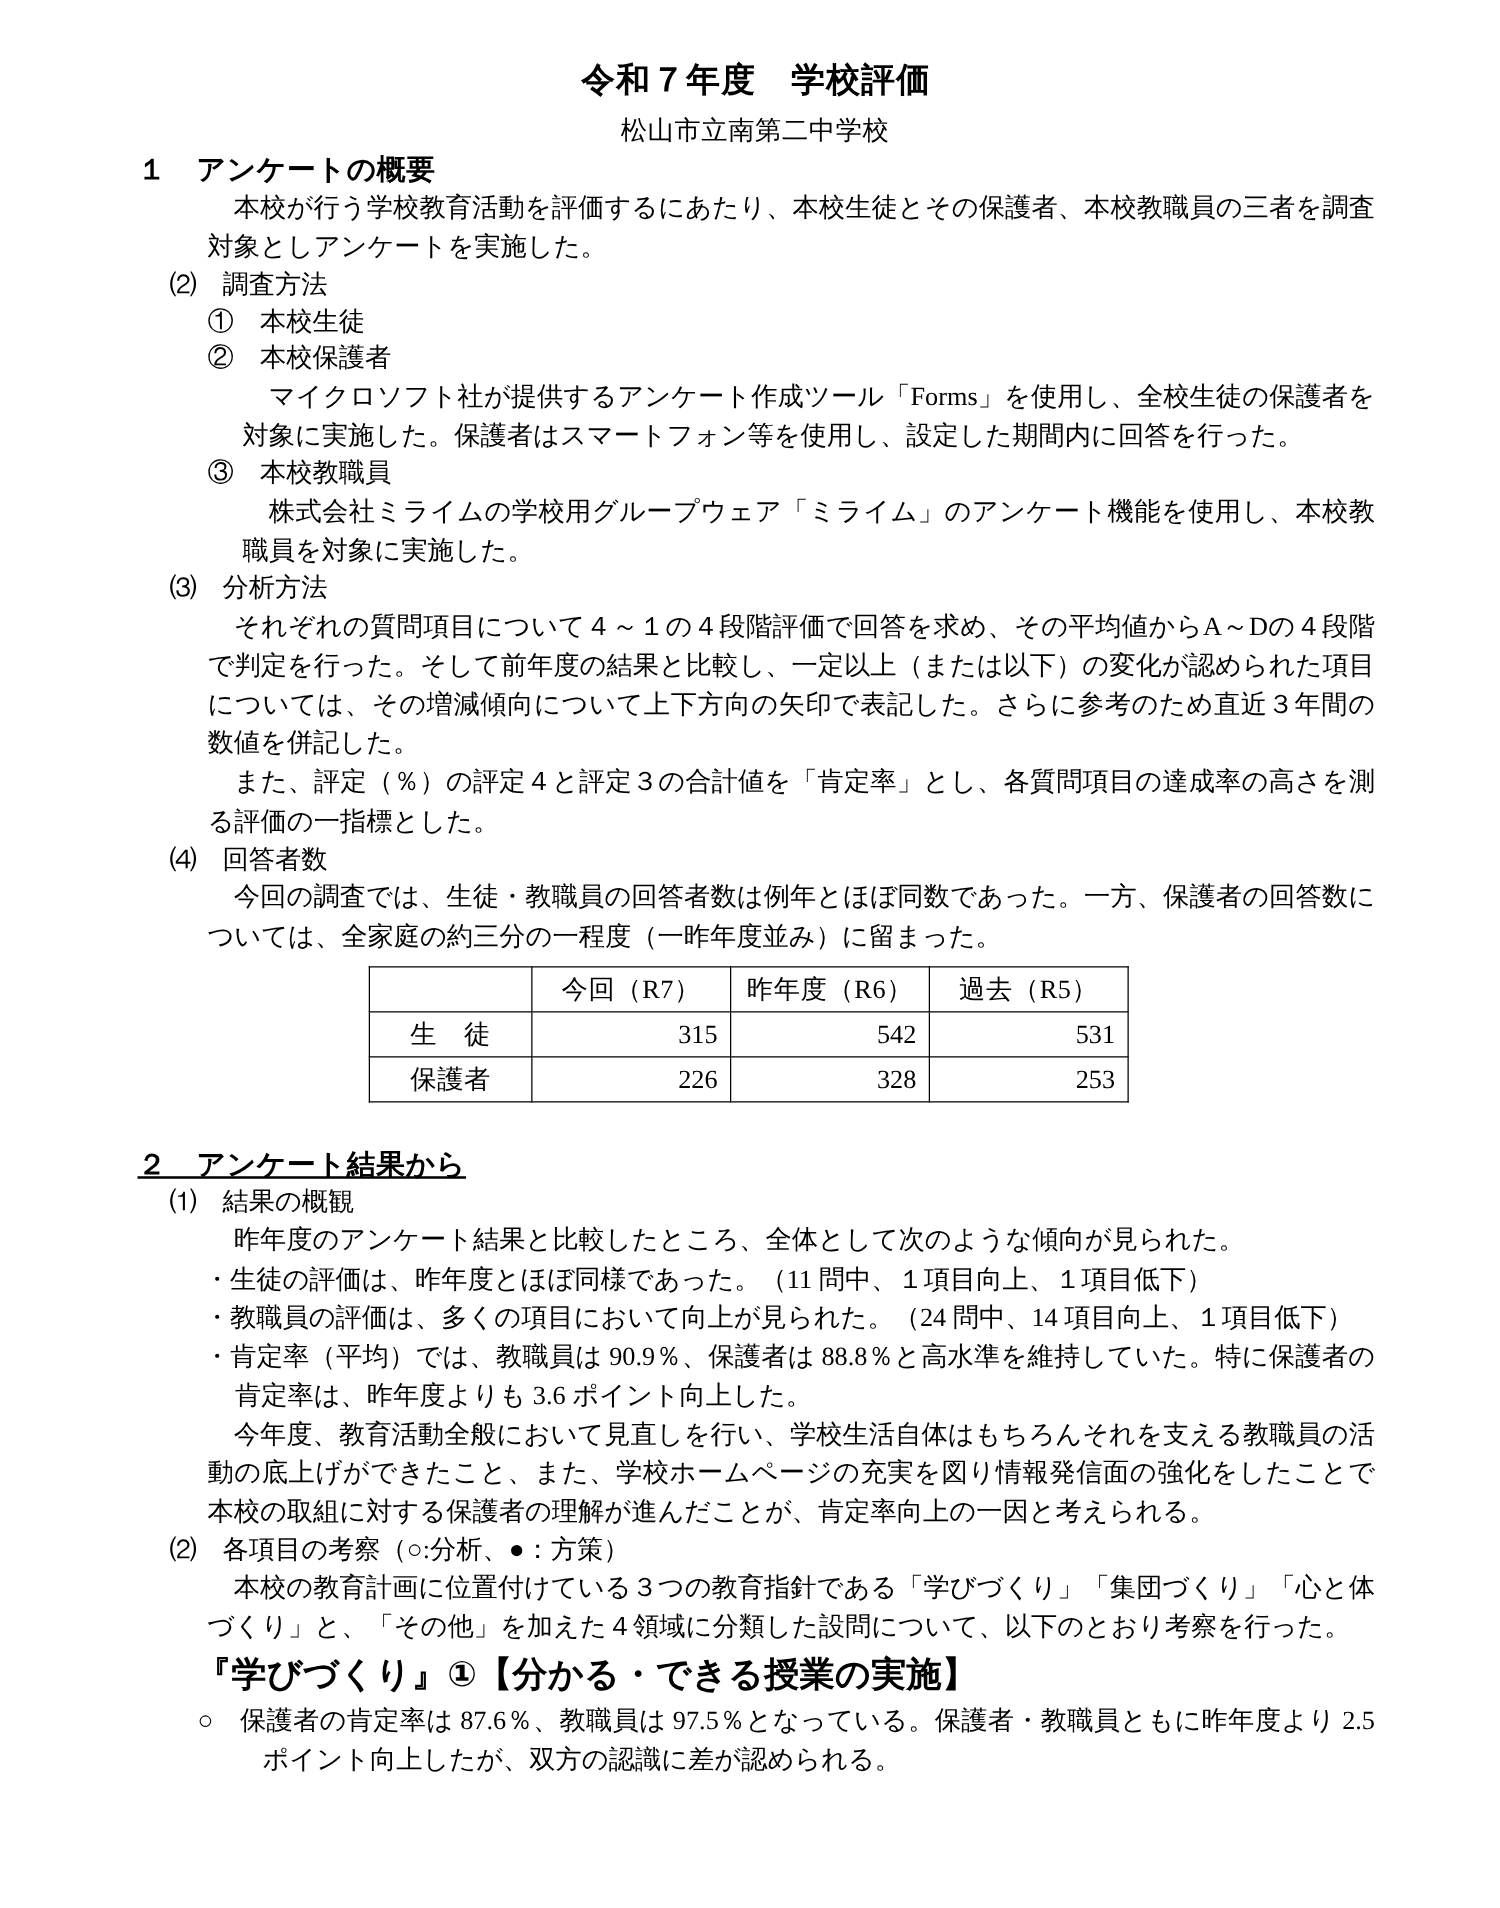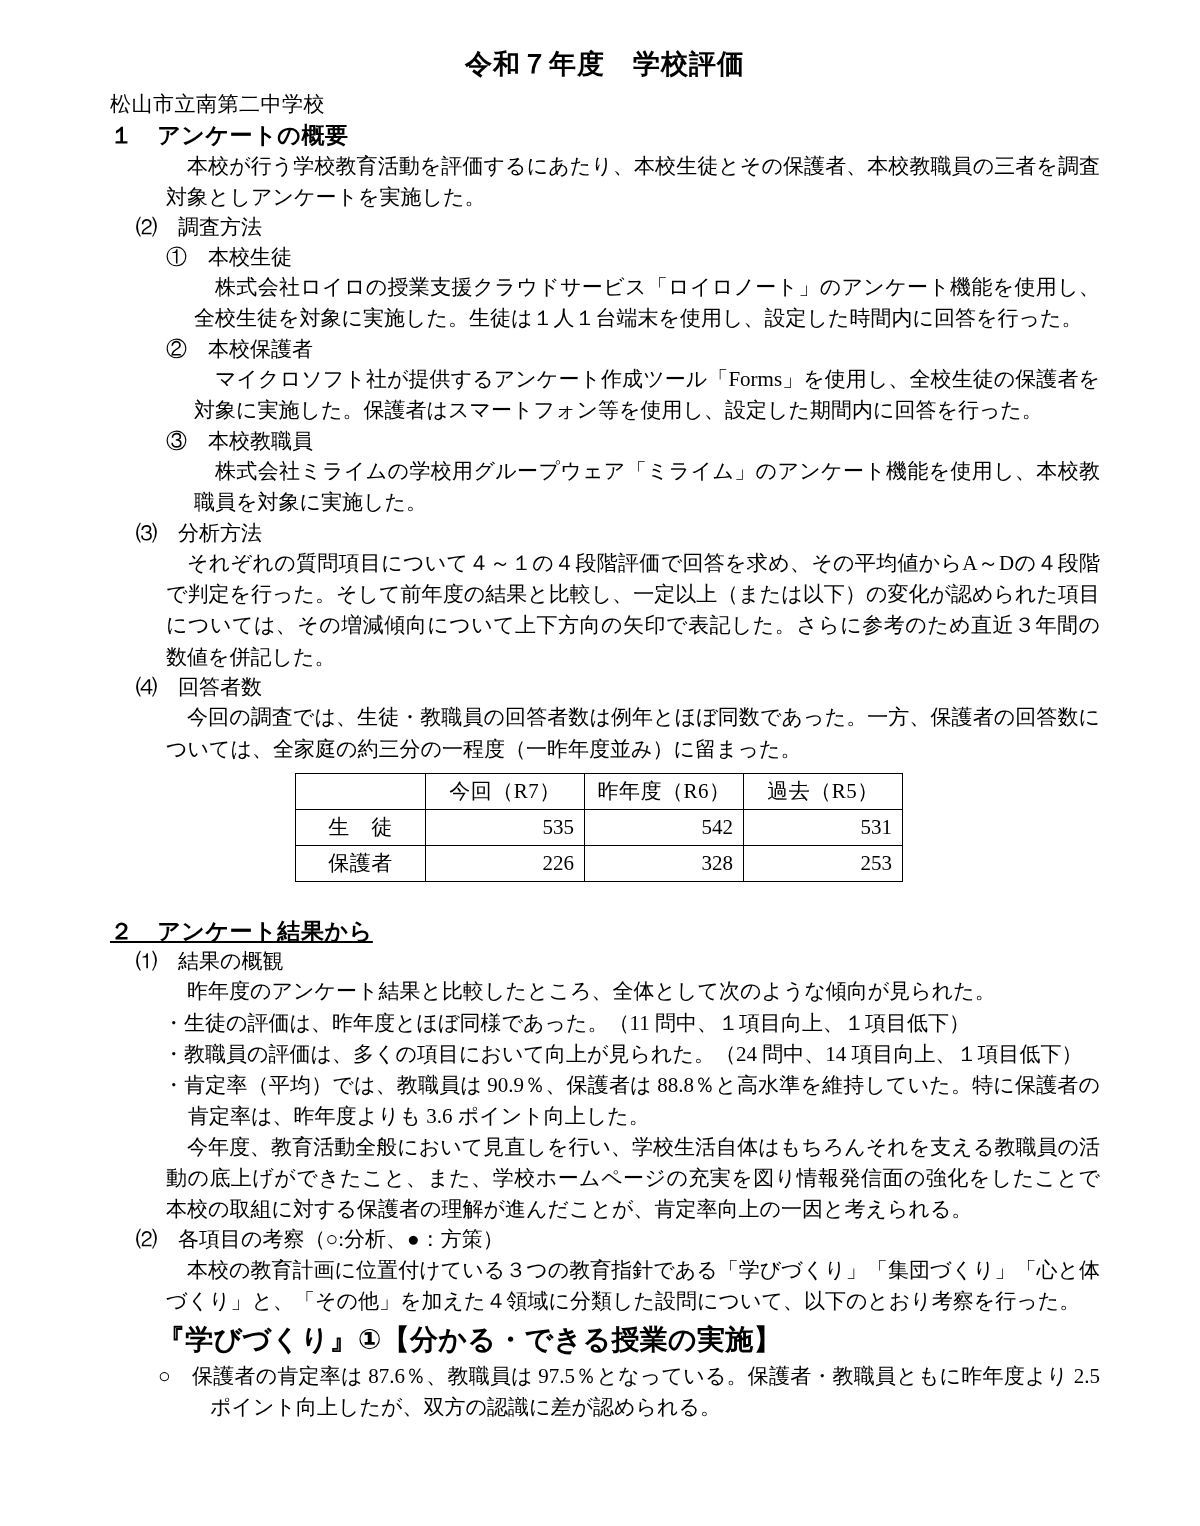--- a/index.html
+++ b/index.html
@@ -33,21 +33,21 @@
     font-weight: bold;
     font-size: 27px;
     text-align: center;
     letter-spacing: 1px;
     margin: 0;
     padding-top: 48px;
     line-height: 1.2;
     white-space: pre;
   }
   .school-name {
-    text-align: left;
+    text-align: center;
     font-size: 21px;
     margin: 0;
     padding-top: 12px;
     padding-right: 2px;
     letter-spacing: 0.5px;
     line-height: 1.2;
   }
 
   
   .sec-head {
@@ -170,30 +170,30 @@
     <h1 class="doc-title">令和７年度　学校評価</h1>
     <p class="school-name">松山市立南第二中学校</p>
 
     <h2 class="sec-head tight">１　アンケートの概要</h2>
 
     <p class="para">本校が行う学校教育活動を評価するにあたり、本校生徒とその保護者、本校教職員の三者を調査対象としアンケートを実施した。</p>
 
     <p class="sub-head">⑵　調査方法</p>
 
     <p class="sub-sub-head">①　本校生徒</p>
-    <p class="para lvl2">株式会社ロイロの授業支援クラウドサービス「ロイロノート」のアンケート機能を使用し、全校生徒を対象に実施した。生徒は１人１台端末を使用し、設定した時間内に回答を行った。</p>
 
     <p class="sub-sub-head">②　本校保護者</p>
     <p class="para lvl2">マイクロソフト社が提供するアンケート作成ツール「Forms」を使用し、全校生徒の保護者を対象に実施した。保護者はスマートフォン等を使用し、設定した期間内に回答を行った。</p>
 
     <p class="sub-sub-head">③　本校教職員</p>
     <p class="para lvl2">株式会社ミライムの学校用グループウェア「ミライム」のアンケート機能を使用し、本校教職員を対象に実施した。</p>
 
     <p class="sub-head">⑶　分析方法</p>
     <p class="para">それぞれの質問項目について４～１の４段階評価で回答を求め、その平均値からA～Dの４段階で判定を行った。そして前年度の結果と比較し、一定以上（または以下）の変化が認められた項目については、その増減傾向について上下方向の矢印で表記した。さらに参考のため直近３年間の数値を併記した。</p>
+    <p class="para">また、評定（％）の評定４と評定３の合計値を「肯定率」とし、各質問項目の達成率の高さを測る評価の一指標とした。</p>
 
     <p class="sub-head">⑷　回答者数</p>
     <p class="para">今回の調査では、生徒・教職員の回答者数は例年とほぼ同数であった。一方、保護者の回答数については、全家庭の約三分の一程度（一昨年度並み）に留まった。</p>
 
     <div class="table-wrap">
       <table class="respondents">
         <colgroup>
           <col class="c0">
             <col class="cd">
             <col class="cd">
@@ -203,21 +203,21 @@
           <tr>
             <th class="blank"></th>
             <th class="colhead">今回（R7）</th>
             <th class="colhead">昨年度（R6）</th>
             <th class="colhead">過去（R5）</th>
           </tr>
         </thead>
         <tbody>
           <tr>
             <td class="rowhead">生　徒</td>
-            <td class="num">535</td>
+            <td class="num">315</td>
             <td class="num">542</td>
             <td class="num">531</td>
           </tr>
           <tr>
             <td class="rowhead">保護者</td>
             <td class="num">226</td>
             <td class="num">328</td>
             <td class="num">253</td>
           </tr>
         </tbody>

